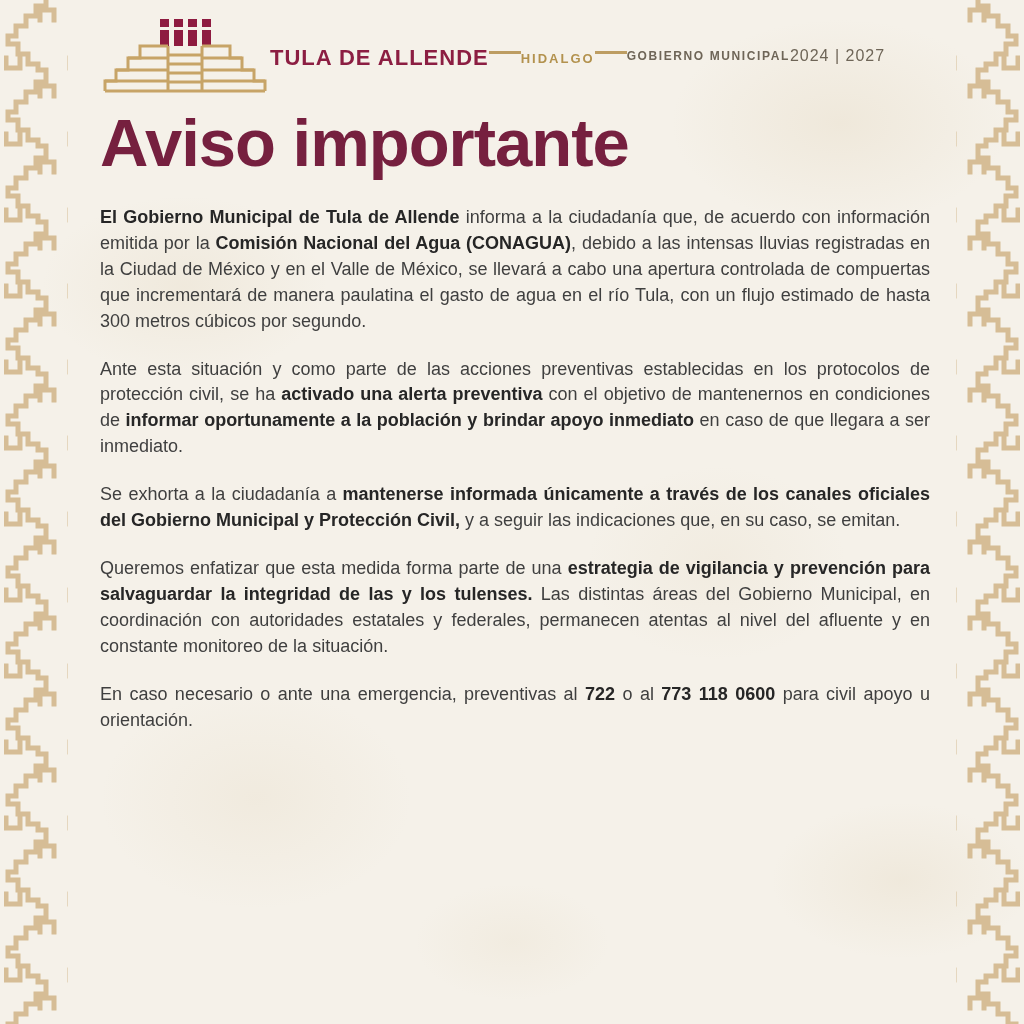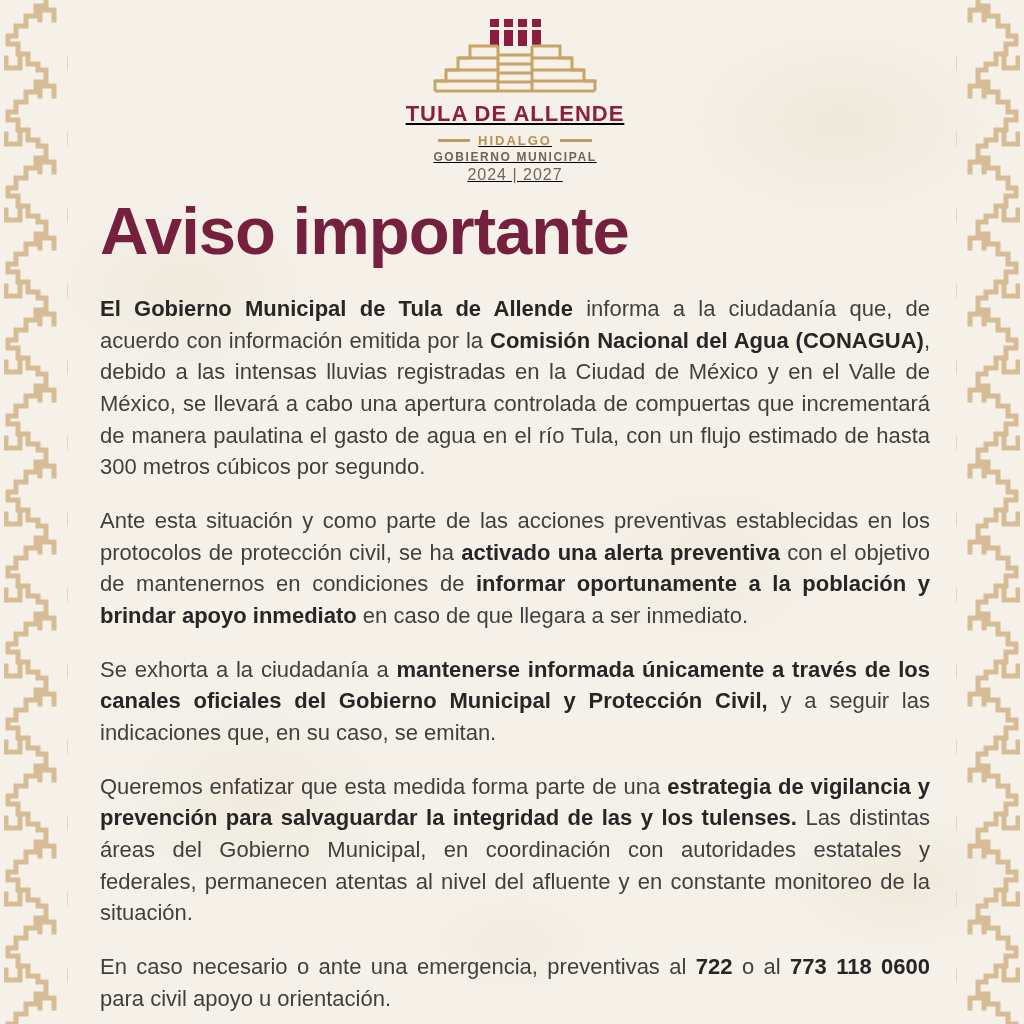--- a/index.html
+++ b/index.html
@@ -21,39 +21,39 @@
     position: absolute; top: 0; height: 1024px; width: 90px;
   }
   .border-strip.left  { left: 0; }
   .border-strip.right { right: 0; transform: scaleX(-1); }
 
   .content {
     position: absolute; top: 0; left: 100px; right: 94px; height: 100%;
     display: flex; flex-direction: column;
   }
 
-  header.logo { margin-top: 14px; display: flex; flex-direction: column; align-items: center; text-decoration: underline; }
+  header.logo { margin-top: 14px; display: flex; flex-direction: row; align-items: center; }
   .logo-name {
     margin-top: 5px; color: #8c1e42; font-weight: 700;
     font-size: 22px; letter-spacing: 1px;
   }
-  .hidalgo-row { margin-top: 6px; display: flex; align-items: center; gap: 8px; }
+  .hidalgo-row { margin-top: 6px; display: flex; align-items: flex-start; gap: 0; }
   .hidalgo-row .rule { width: 32px; height: 3px; background: #bd9d62; }
   .logo-state { color: #b3924e; font-weight: 700; font-size: 13px; letter-spacing: 2px; }
   .logo-gov  { margin-top: 2px; color: #6e6557; font-weight: 700; font-size: 12px; letter-spacing: 1.6px; }
   .logo-period { margin-top: 2px; color: #6e6557; font-weight: 400; font-size: 16px; letter-spacing: 1px; }
 
   h1.page-title {
     margin-top: 8px; 
     color: #76203f; font-size: 67px; font-weight: 800; letter-spacing: -1px;
   }
 
   main.notice-body { margin-top: 24px; }
   main.notice-body p {
-    color: #3f3f3f; font-size: 22px; line-height: 1.44;
+    color: #3f3f3f; font-size: 18px; line-height: 1.44;
     text-align: justify; margin-bottom: 22px;
   }
   main.notice-body p b { color: #262626; }
 </style>
 </head>
 <body>
 
 <svg class="border-strip left" width="90" height="1024" viewBox="0 0 90 1024" xmlns="http://www.w3.org/2000/svg">
   <defs>
     <pattern id="greca" width="64" height="76" patternUnits="userSpaceOnUse">

